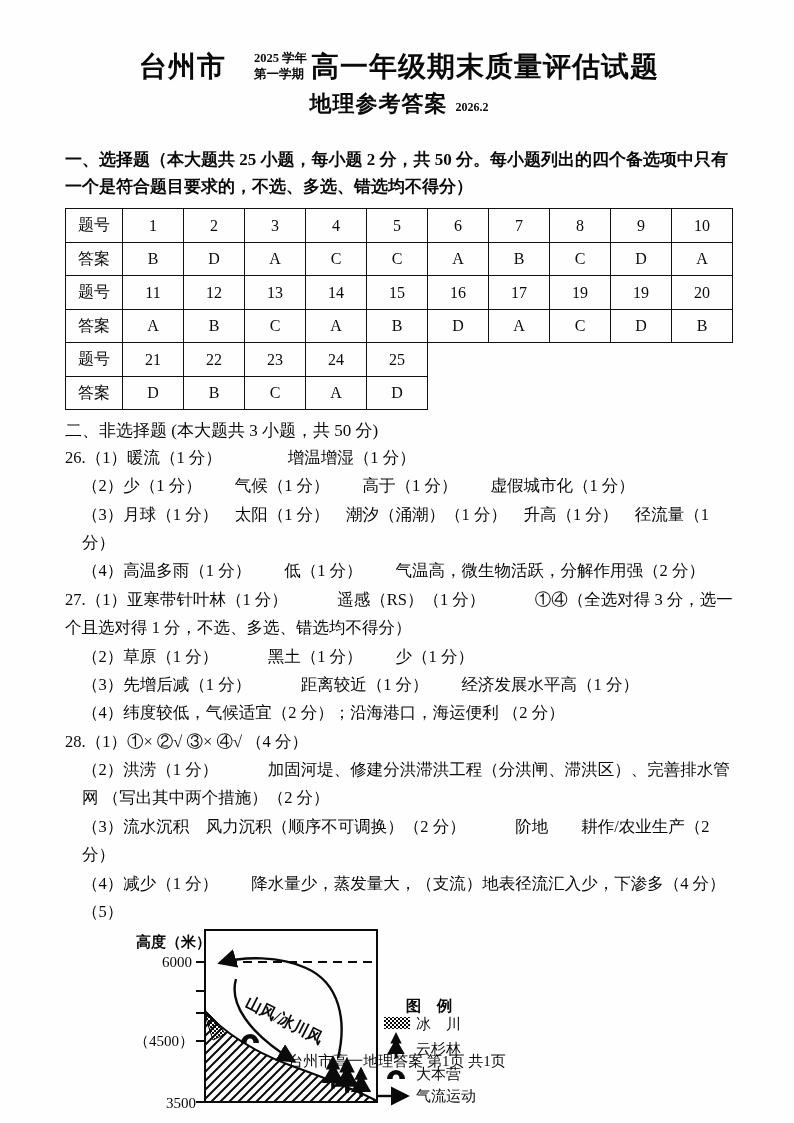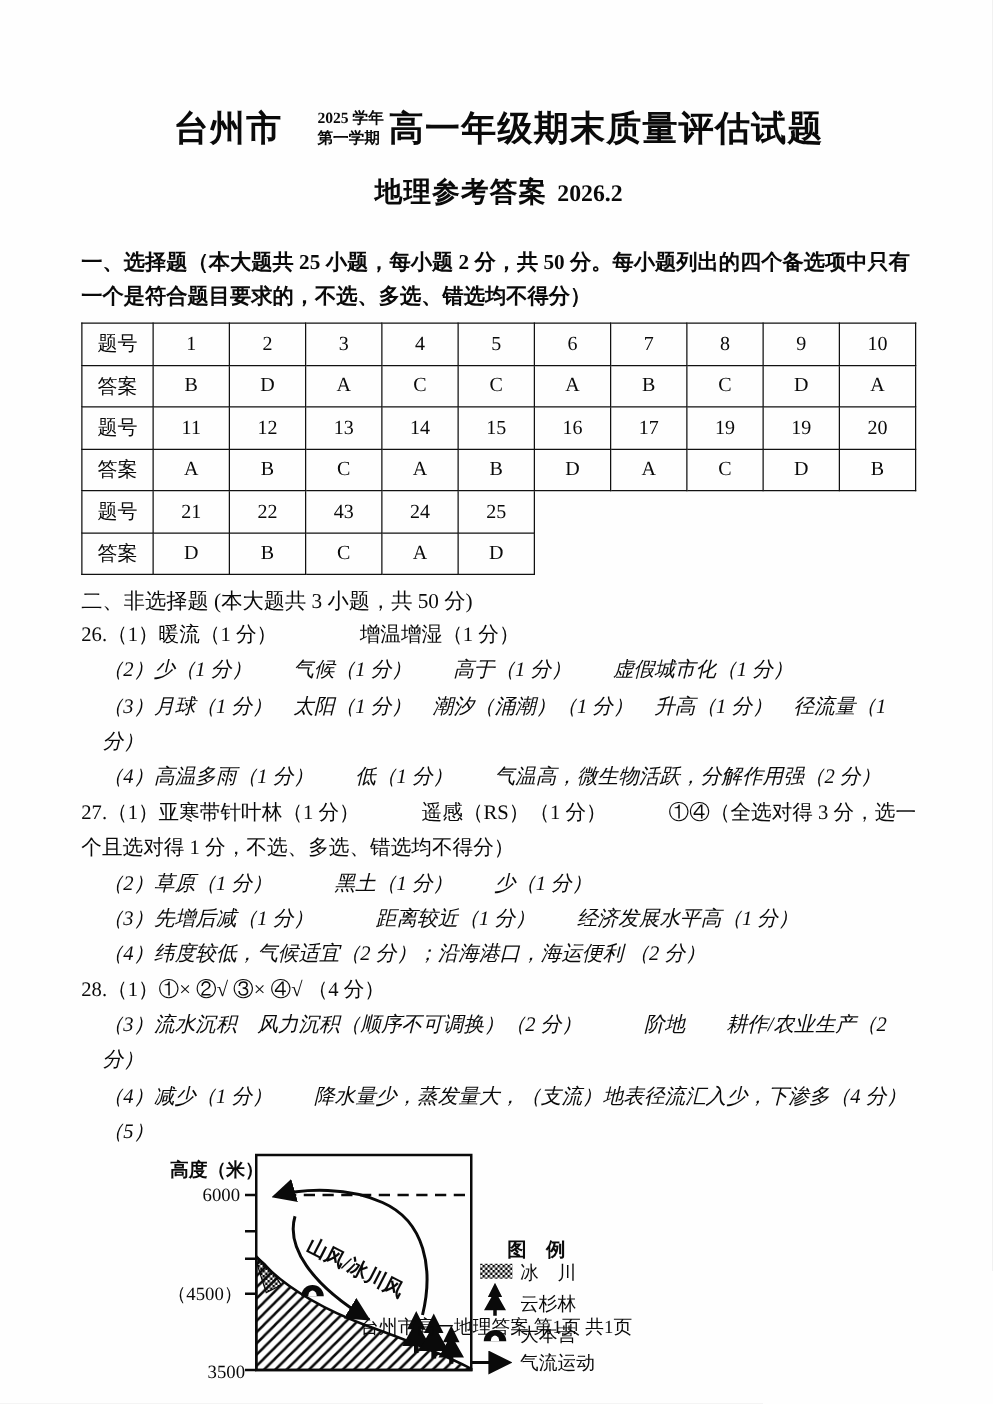--- a/index.html
+++ b/index.html
@@ -4,45 +4,45 @@
 <style>
   html,body{margin:0;padding:0;background:#e8e8e8;}
   .page{
     position:relative;
     width:794px;height:1123px;
     margin:0 auto;
     background:#fefefe;
     color:#0a0a0a;
     font-family:"Liberation Serif","DejaVu Serif",serif;
     box-sizing:border-box;
-    padding:84px 61px 0 65px;
+    padding:48px 61px 0 65px;
     overflow:hidden;
   }
   
   .title-line{display:flex;justify-content:center;align-items:center;gap:3px;font-weight:bold;}
   .title-big{font-size:28px;letter-spacing:1px;}
   .title-stack{display:flex;flex-direction:column;font-size:12.5px;line-height:1.25;text-align:left;padding:0 1px;margin-left:24px;}
-  .subtitle-line{display:flex;justify-content:center;align-items:baseline;gap:8px;margin-top:17px;font-weight:bold;}
+  .subtitle-line{display:flex;justify-content:center;align-items:baseline;gap:8px;margin-top:3px;font-weight:bold;}
   .subtitle-main{font-size:22px;letter-spacing:1px;}
-  .subtitle-date{font-size:19px;}
+  .subtitle-date{font-size:12px;}
   
   .sec-heading{font-weight:bold;font-size:17px;line-height:1.6;margin:27px 0 8px 0;}
   .sec-heading2{font-weight:normal;font-size:17px;line-height:1.5;margin:8px 0 0 0;}
   
   table.ans{border-collapse:collapse;table-layout:fixed;width:668px;margin-top:0;}
   table.ans th,table.ans td{
     border:1.5px solid #111;height:32.5px;text-align:center;vertical-align:middle;
     font-size:16px;font-weight:normal;padding:0;
   }
   table.ans col.lbl{width:57px;}
   table.ans col.c{width:61px;}
   table.ans td.void{border:none;background:transparent;}
   
   .ans-line{font-size:16.5px;line-height:1.72;white-space:normal;}
-  .ans-line.indent{padding-left:17px;font-style:italic;}
+  .ans-line.indent{padding-left:17px;}
   
   .diagram{position:relative;height:208px;margin:2px 0 0 65px;}
   .diagram svg{position:absolute;left:0;top:-6px;}
   .svg-label{font-family:"Liberation Serif","DejaVu Serif",serif;fill:#0a0a0a;}
   .footer{position:absolute;left:0;right:0;top:1052px;text-align:center;font-size:15px;}
 </style>
 </head>
 <body>
 
 <div class="page">
@@ -127,21 +127,21 @@
           <td>D</td>
           <td>A</td>
           <td>C</td>
           <td>D</td>
           <td>B</td>
         </tr>
         <tr>
           <th>题号</th>
           <td>21</td>
           <td>22</td>
-          <td>43</td>
+          <td>23</td>
           <td>24</td>
           <td>25</td>
           <td class="void"></td>
           <td class="void"></td>
           <td class="void"></td>
           <td class="void"></td>
           <td class="void"></td>
         </tr>
         <tr>
           <th>答案</th>
@@ -164,20 +164,21 @@
   <div>
       <div class="ans-line">26.（1）暖流（1 分）　　　　增温增湿（1 分）</div>
       <div class="ans-line indent">（2）少（1 分）　　气候（1 分）　　高于（1 分）　　虚假城市化（1 分）</div>
       <div class="ans-line indent">（3）月球（1 分）　太阳（1 分）　潮汐（涌潮）（1 分）　升高（1 分）　径流量（1 分）</div>
       <div class="ans-line indent">（4）高温多雨（1 分）　　低（1 分）　　气温高，微生物活跃，分解作用强（2 分）</div>
       <div class="ans-line">27.（1）亚寒带针叶林（1 分）　　　遥感（RS）（1 分）　　　①④（全选对得 3 分，选一个且选对得 1 分，不选、多选、错选均不得分）</div>
       <div class="ans-line indent">（2）草原（1 分）　　　黑土（1 分）　　少（1 分）</div>
       <div class="ans-line indent">（3）先增后减（1 分）　　　距离较近（1 分）　　经济发展水平高（1 分）</div>
       <div class="ans-line indent">（4）纬度较低，气候适宜（2 分）；沿海港口，海运便利 （2 分）</div>
       <div class="ans-line">28.（1）①× ②√ ③× ④√ （4 分）</div>
+      <div class="ans-line indent">（2）洪涝（1 分）　　　加固河堤、修建分洪滞洪工程（分洪闸、滞洪区）、完善排水管网 （写出其中两个措施）（2 分）</div>
       <div class="ans-line indent">（3）流水沉积　风力沉积（顺序不可调换）（2 分）　　　阶地　　耕作/农业生产（2 分）</div>
       <div class="ans-line indent">（4）减少（1 分）　　降水量少，蒸发量大，（支流）地表径流汇入少，下渗多（4 分）</div>
       <div class="ans-line indent">（5）</div>
     </div>
 
   <div class="diagram">
     <svg width="350" height="214" viewBox="0 0 350 214">
       <defs>
         <marker id="arr" viewBox="0 0 10 10" refX="8.5" refY="5" markerWidth="8" markerHeight="8" orient="auto">
           <path d="M0,0 L10,5 L0,10 z" fill="#0a0a0a"></path>

